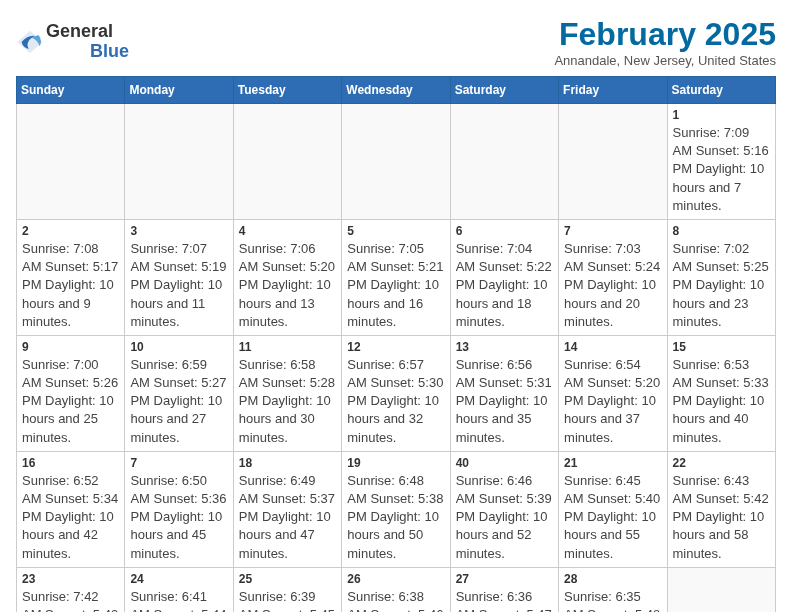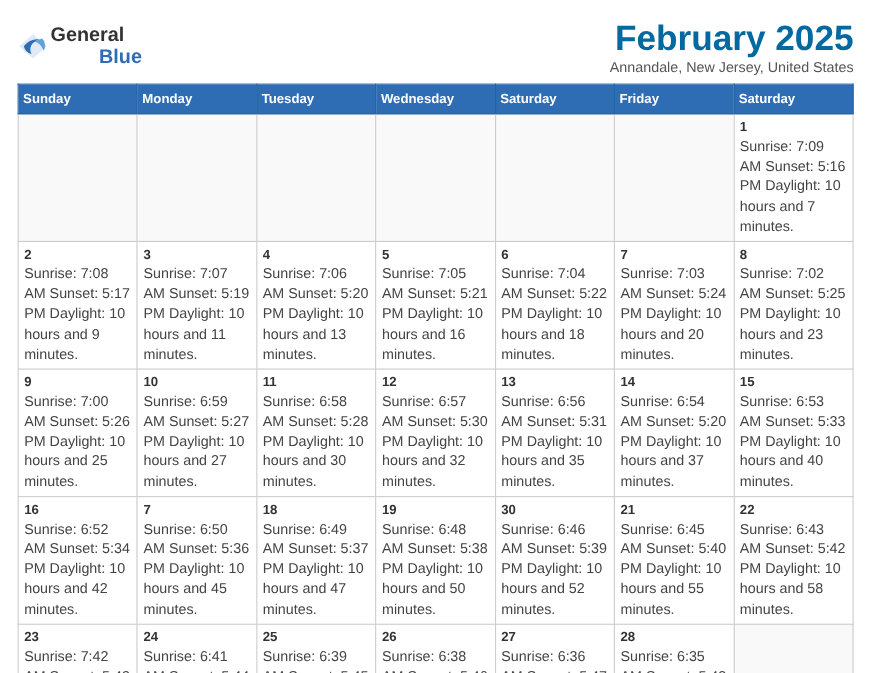--- a/index.html
+++ b/index.html
@@ -260,21 +260,21 @@
 and 47 minutes.</div>
         </td>
         <td>
           <span class="day-number">19</span>
           <div class="day-info">Sunrise: 6:48 AM
 Sunset: 5:38 PM
 Daylight: 10 hours
 and 50 minutes.</div>
         </td>
         <td>
-          <span class="day-number">30</span>
+          <span class="day-number">40</span>
           <div class="day-info">Sunrise: 6:46 AM
 Sunset: 5:39 PM
 Daylight: 10 hours
 and 52 minutes.</div>
         </td>
         <td>
           <span class="day-number">21</span>
           <div class="day-info">Sunrise: 6:45 AM
 Sunset: 5:40 PM
 Daylight: 10 hours

